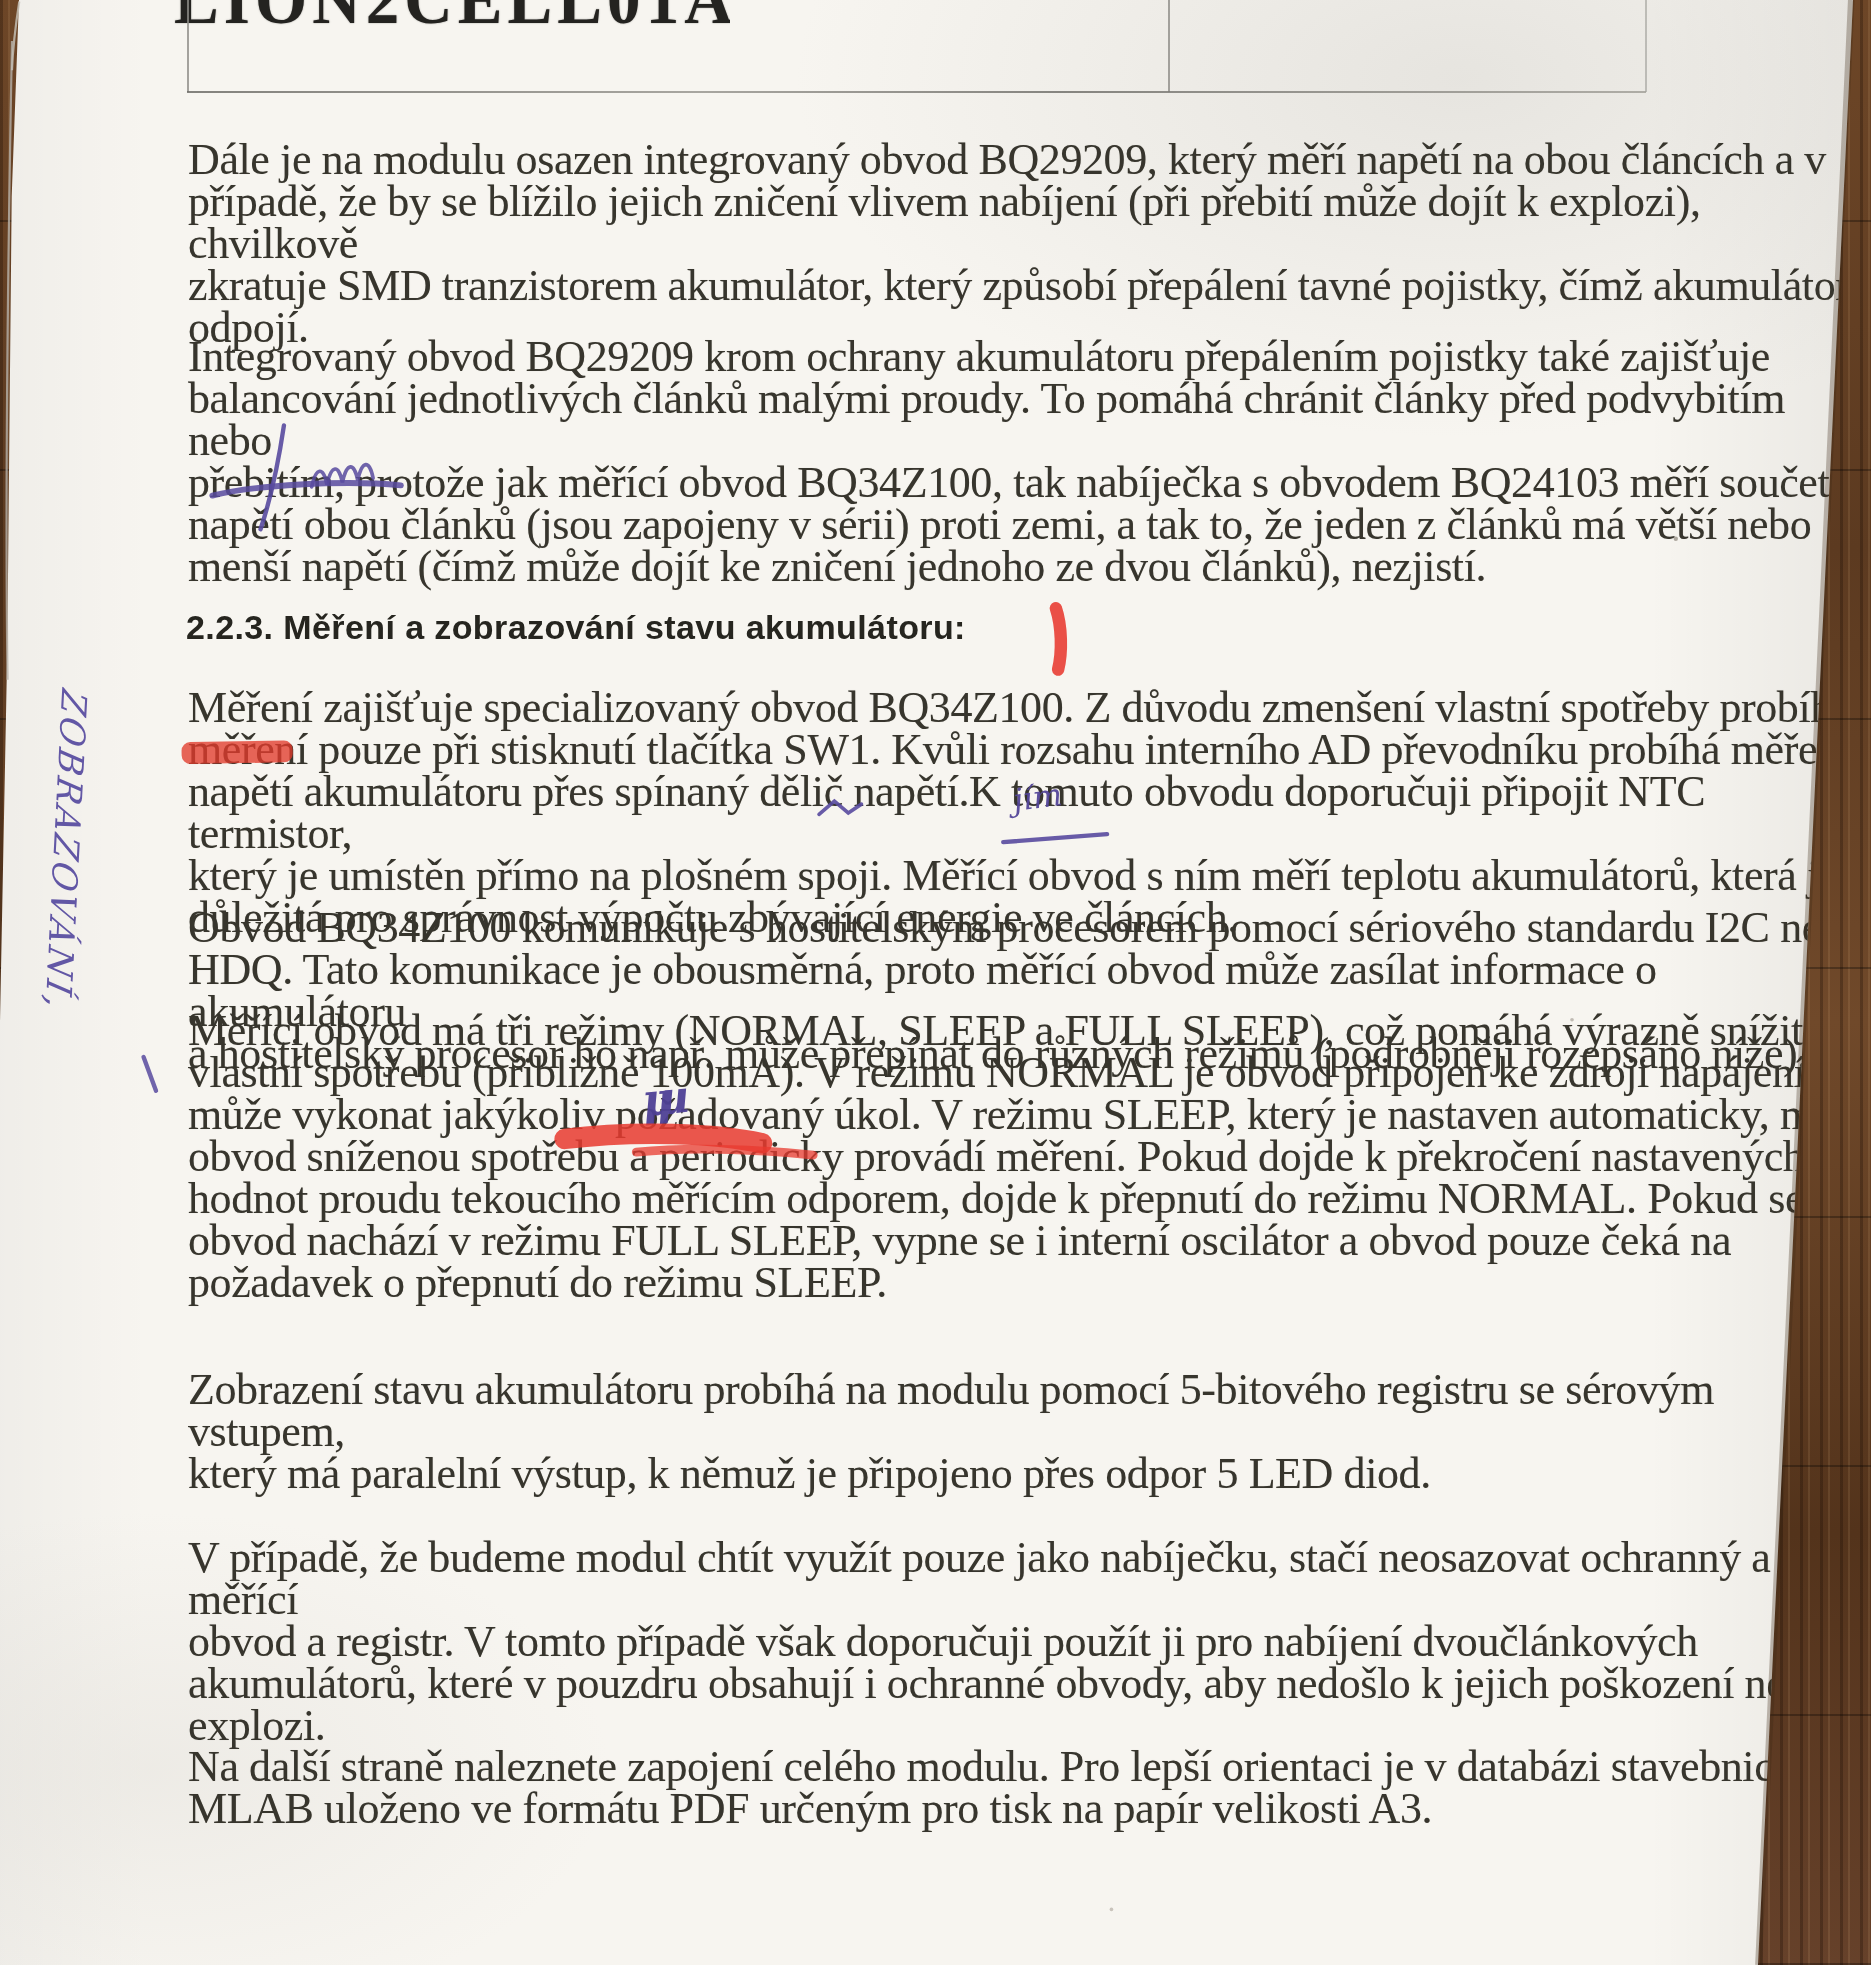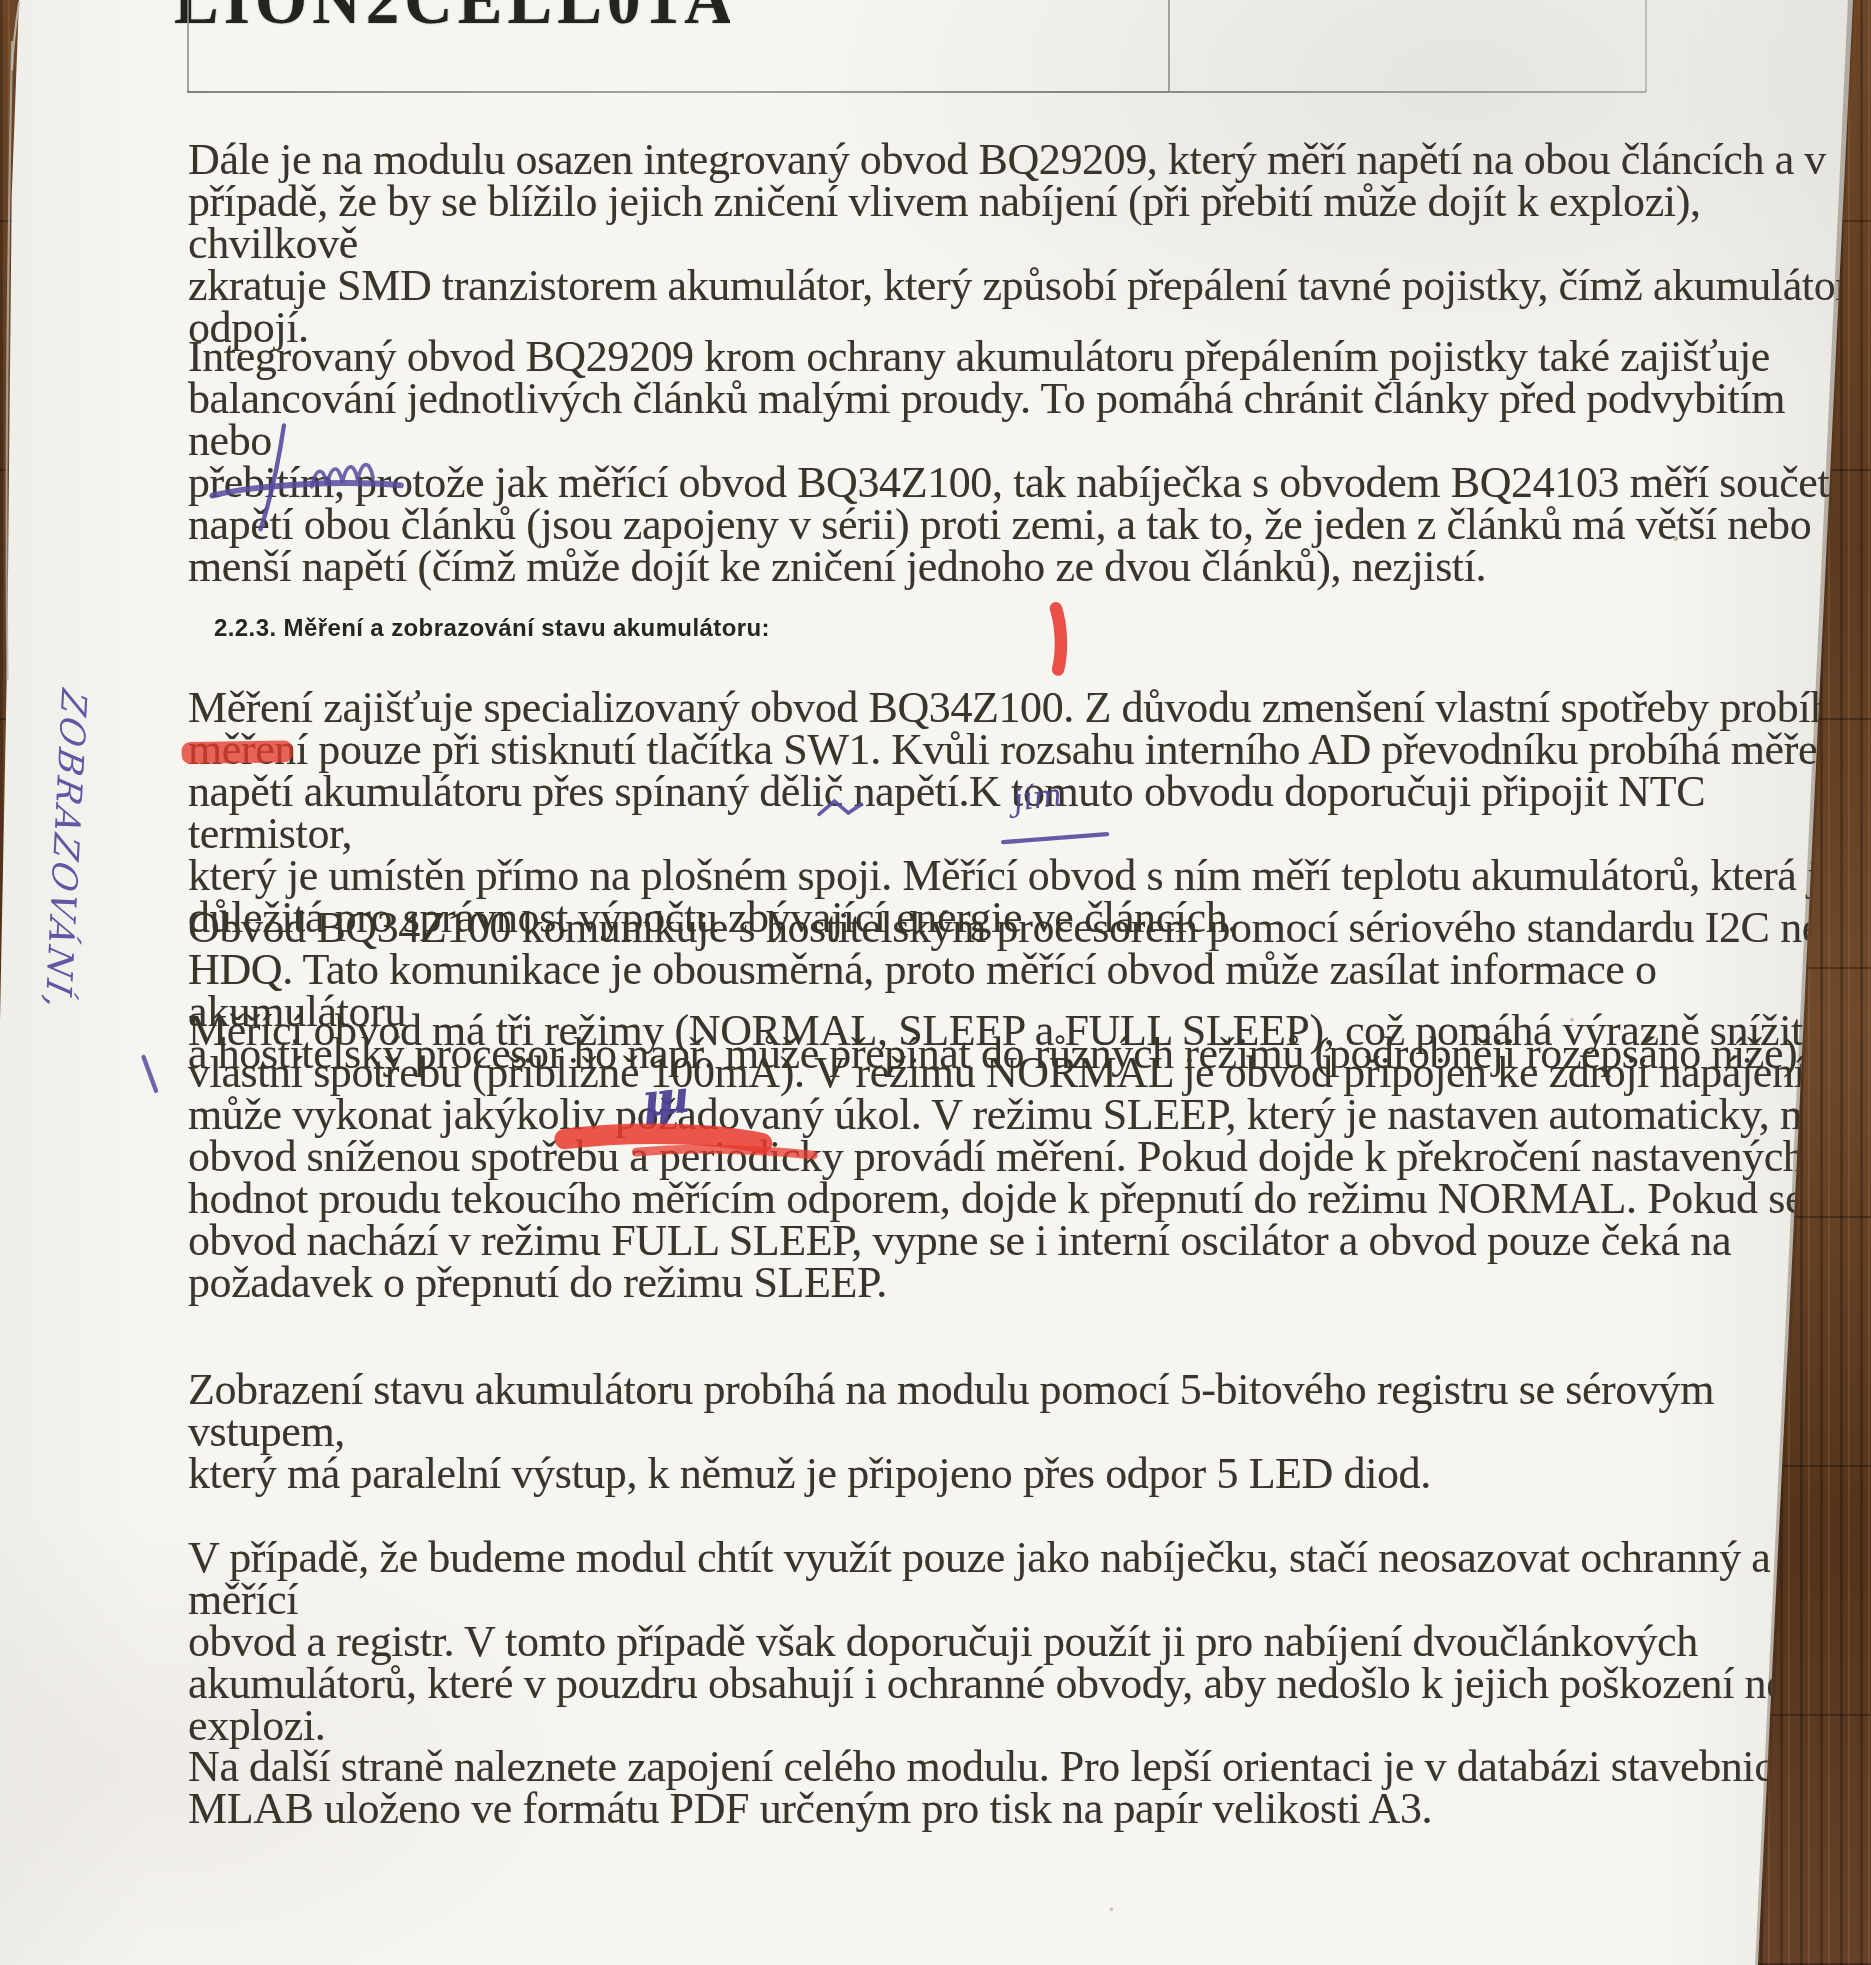--- a/index.html
+++ b/index.html
@@ -36,22 +36,22 @@
     display:block;margin-top:-39px;
     font-family:"Liberation Serif",serif;font-weight:bold;font-size:67px;letter-spacing:5.1px;
     transform:scaleY(1.05);
     text-shadow:0 0 1.5px rgba(40,38,34,.55);
   }
   .hline{position:absolute;background:linear-gradient(90deg,#6f6e69,#9a9892 35%,#73726d 60%,#a4a29b);height:2.2px;opacity:.85;}
   .vline{position:absolute;background:#8e8d88;width:1.5px;opacity:.8;}
   
   .heading{
     position:absolute;left:186px;top:607px;
-    font-family:"Liberation Sans",sans-serif;font-weight:bold;font-size:24px;line-height:41px;
-    color:#26251f;letter-spacing:0.4px;margin-left:28px;
+    font-family:"Liberation Sans",sans-serif;font-weight:bold;font-size:34px;line-height:41px;
+    color:#26251f;letter-spacing:0.4px;
   }
   
   .para{
     position:absolute;left:188px;
     font-size:44px;line-height:42px;color:#37352d;
     white-space:pre-line;letter-spacing:-0.4px;
     text-shadow:0 0 0.7px rgba(80,76,66,.35);
   }
   .p1{top:139px}.p2{top:336px}.p3{top:687px}.p4{top:907px}
   .p5{top:1010px}.p6{top:1369px}.p7{top:1537px}.p8{top:1746px}

